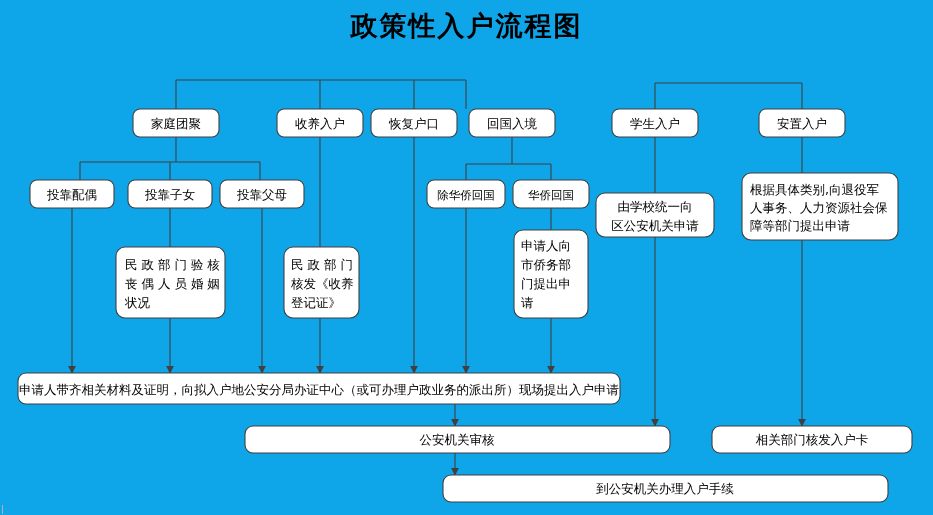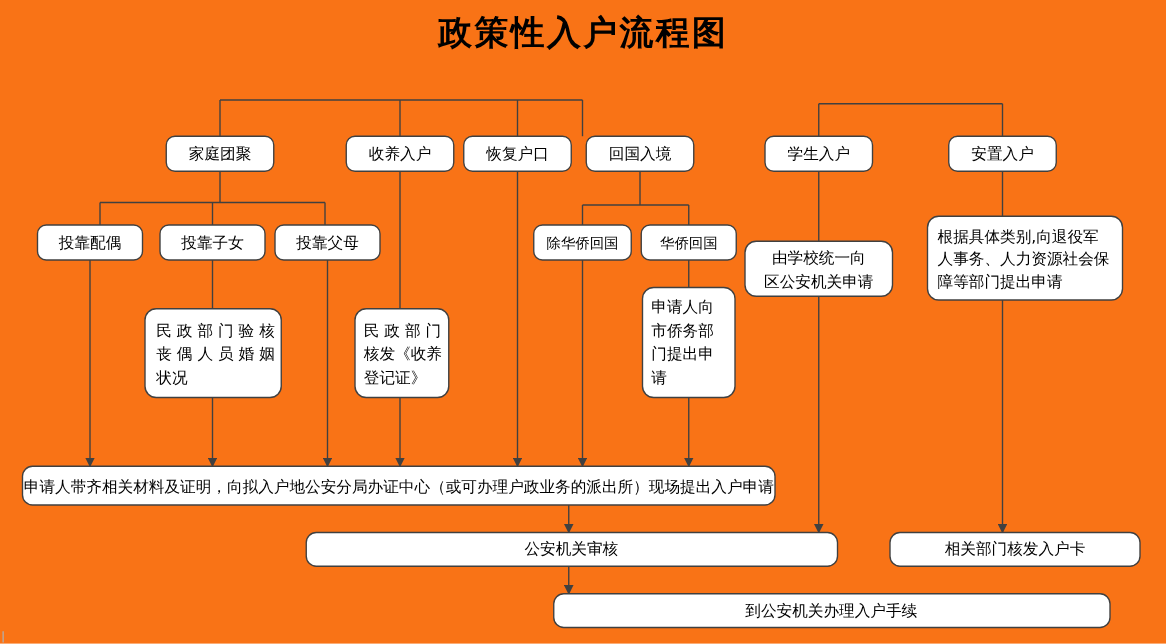--- a/index.html
+++ b/index.html
@@ -4,21 +4,21 @@
 <style>
   html, body {
     margin: 0;
     padding: 0;
     background: #ffffff;
   }
   #page {
     position: relative;
     width: 933px;
     height: 515px;
-    background: #f97316;
+    background: #0ea5e9;
     font-family: "DejaVu Sans", "Liberation Sans", sans-serif;
     overflow: hidden;
   }
   #chart-title {
     position: absolute;
     left: 0;
     top: 8px;
     width: 933px;
     text-align: center;
     font-family: "DejaVu Serif", "Liberation Serif", serif;

